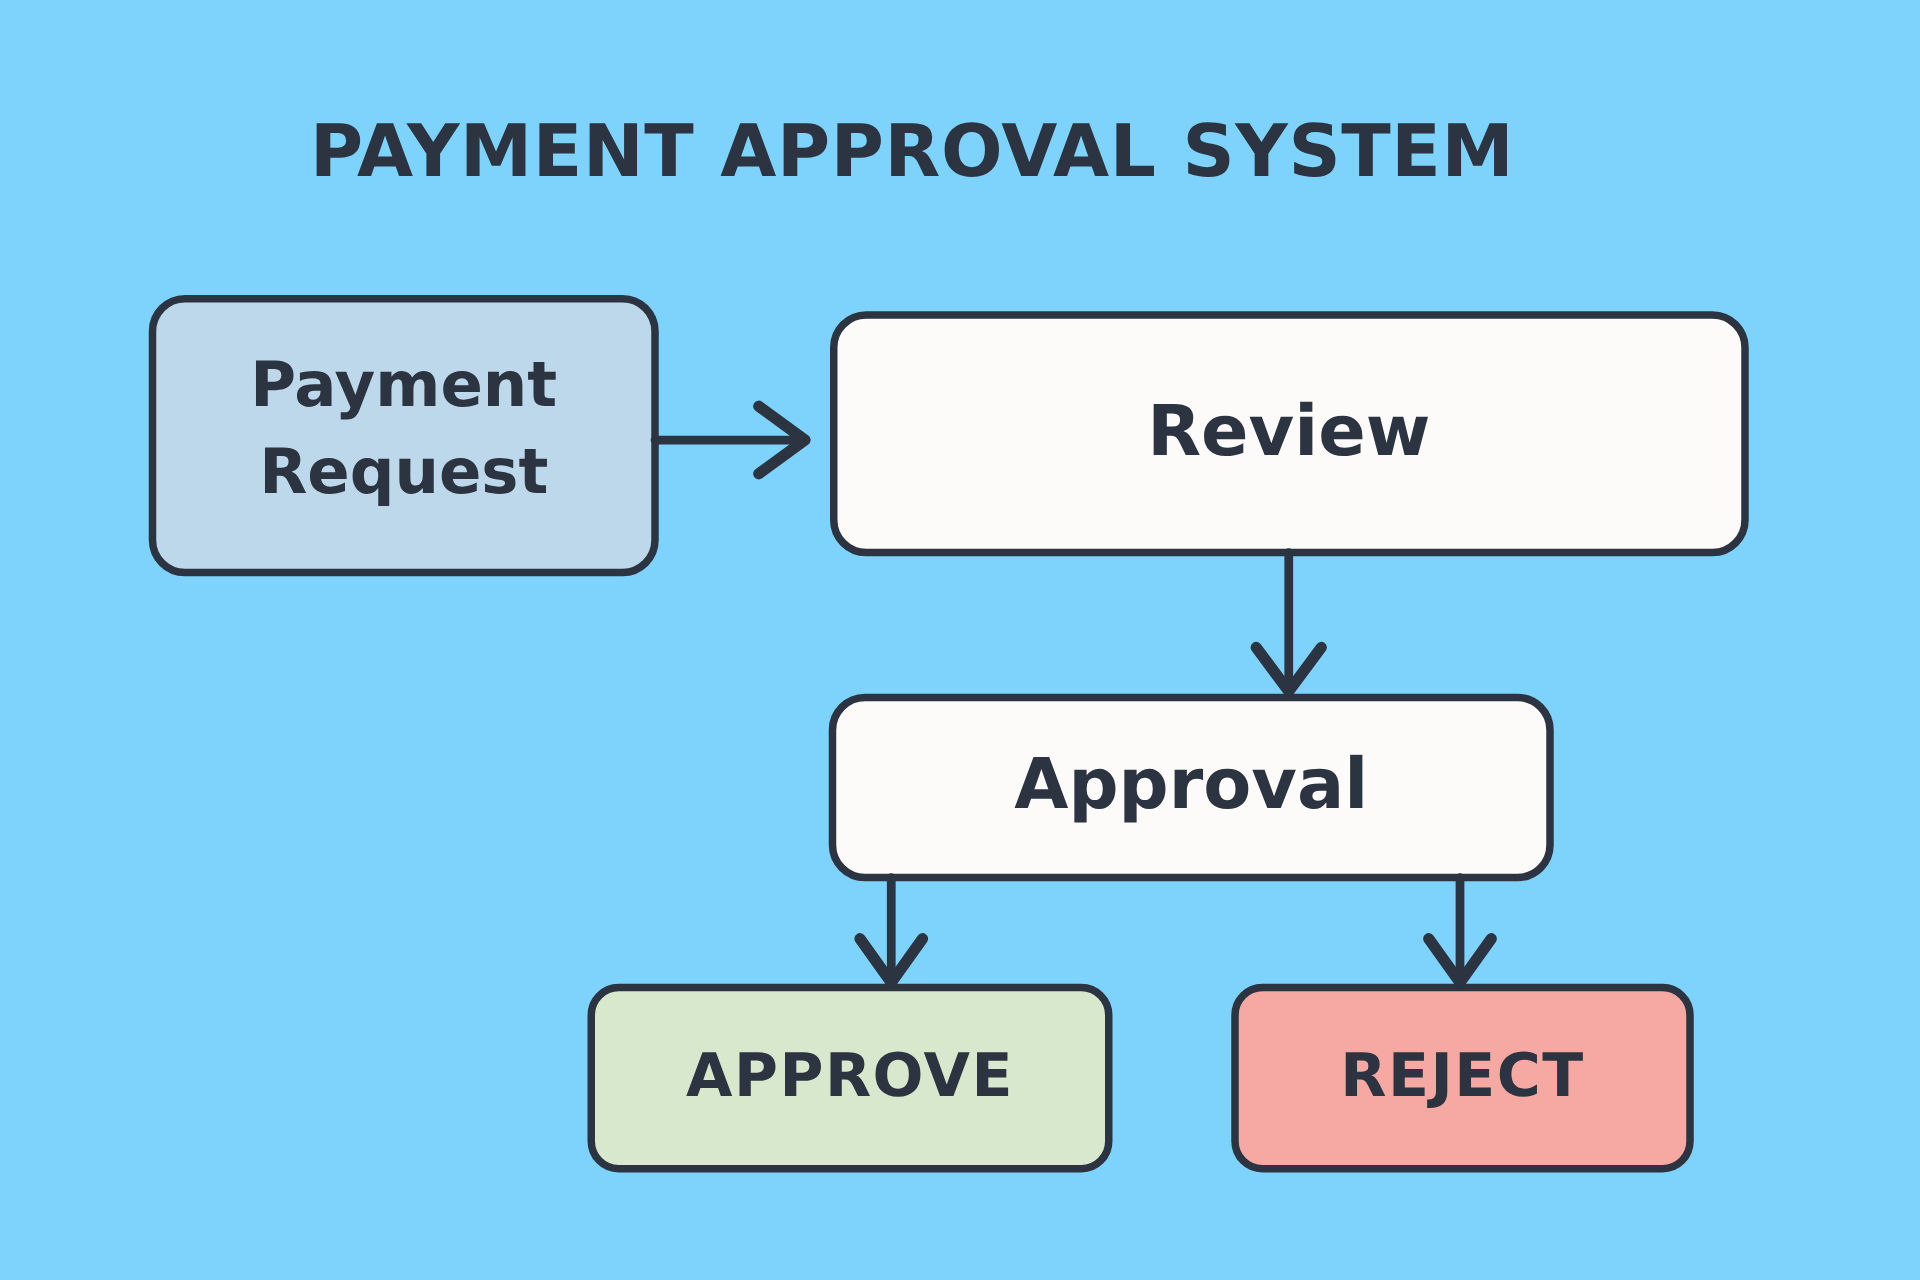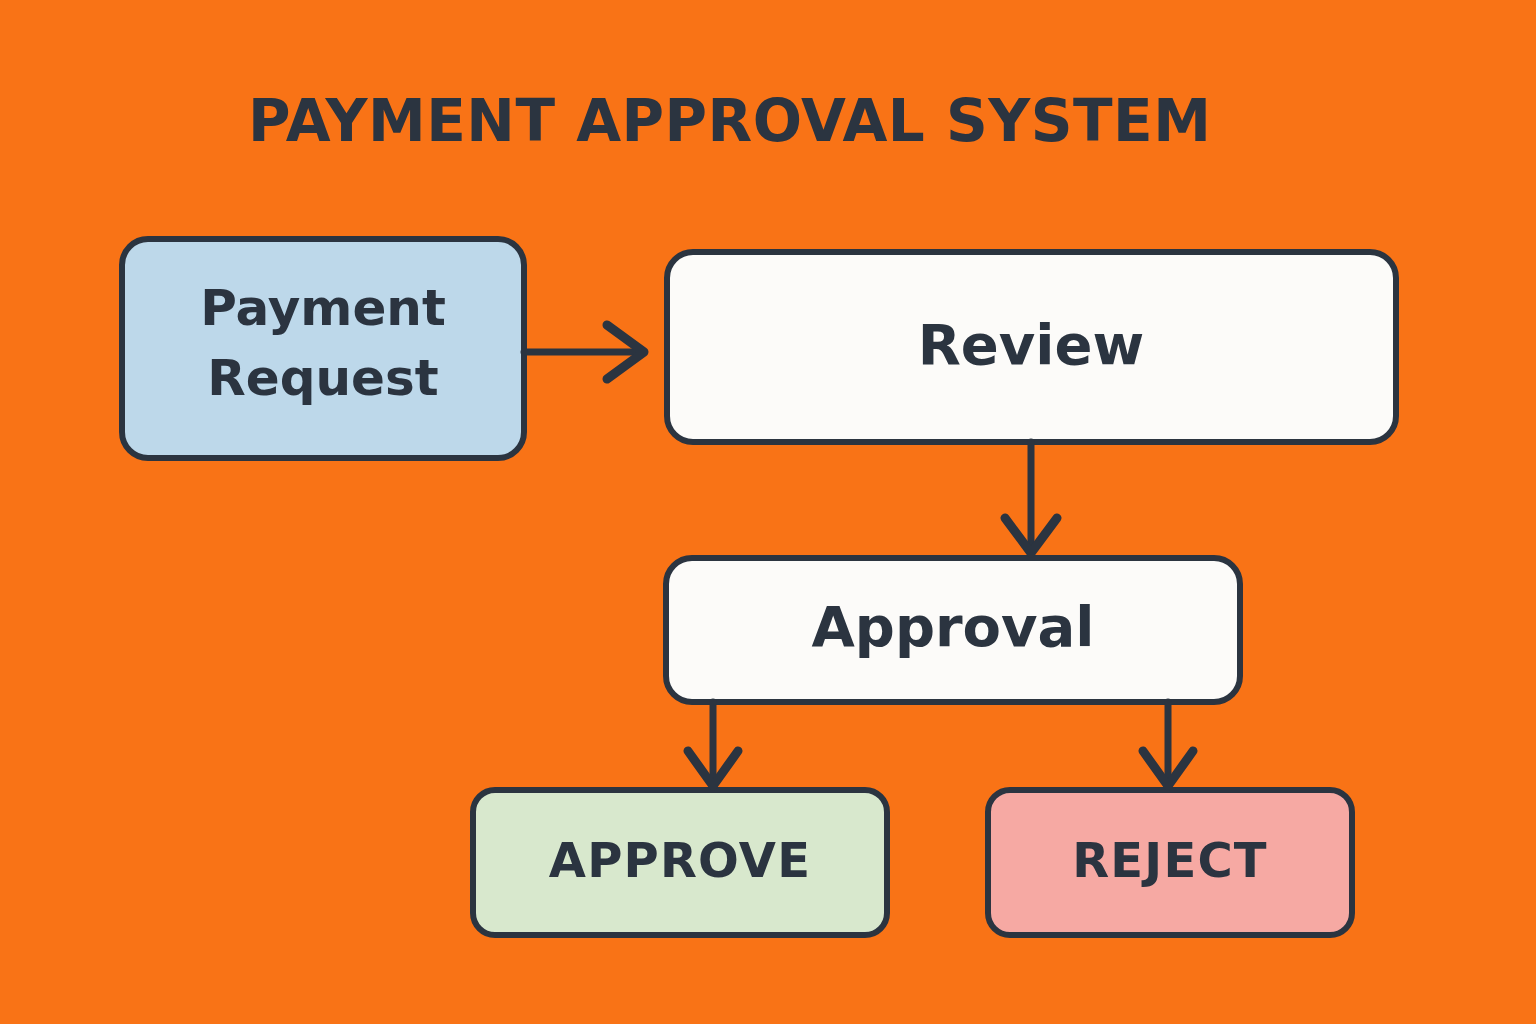--- a/index.html
+++ b/index.html
@@ -9,21 +9,21 @@
   body {
     width: 1536px;
     height: 1024px;
     overflow: hidden;
     font-family: "DejaVu Sans", sans-serif;
   }
   #canvas {
     position: relative;
     width: 1536px;
     height: 1024px;
-    background: #f97316;
+    background: #7dd3fc;
   }
   #diagram-svg {
     position: absolute;
     inset: 0;
     width: 1536px;
     height: 1024px;
     display: block;
   }
   .diagram-title {
     font-family: "DejaVu Sans", sans-serif;

